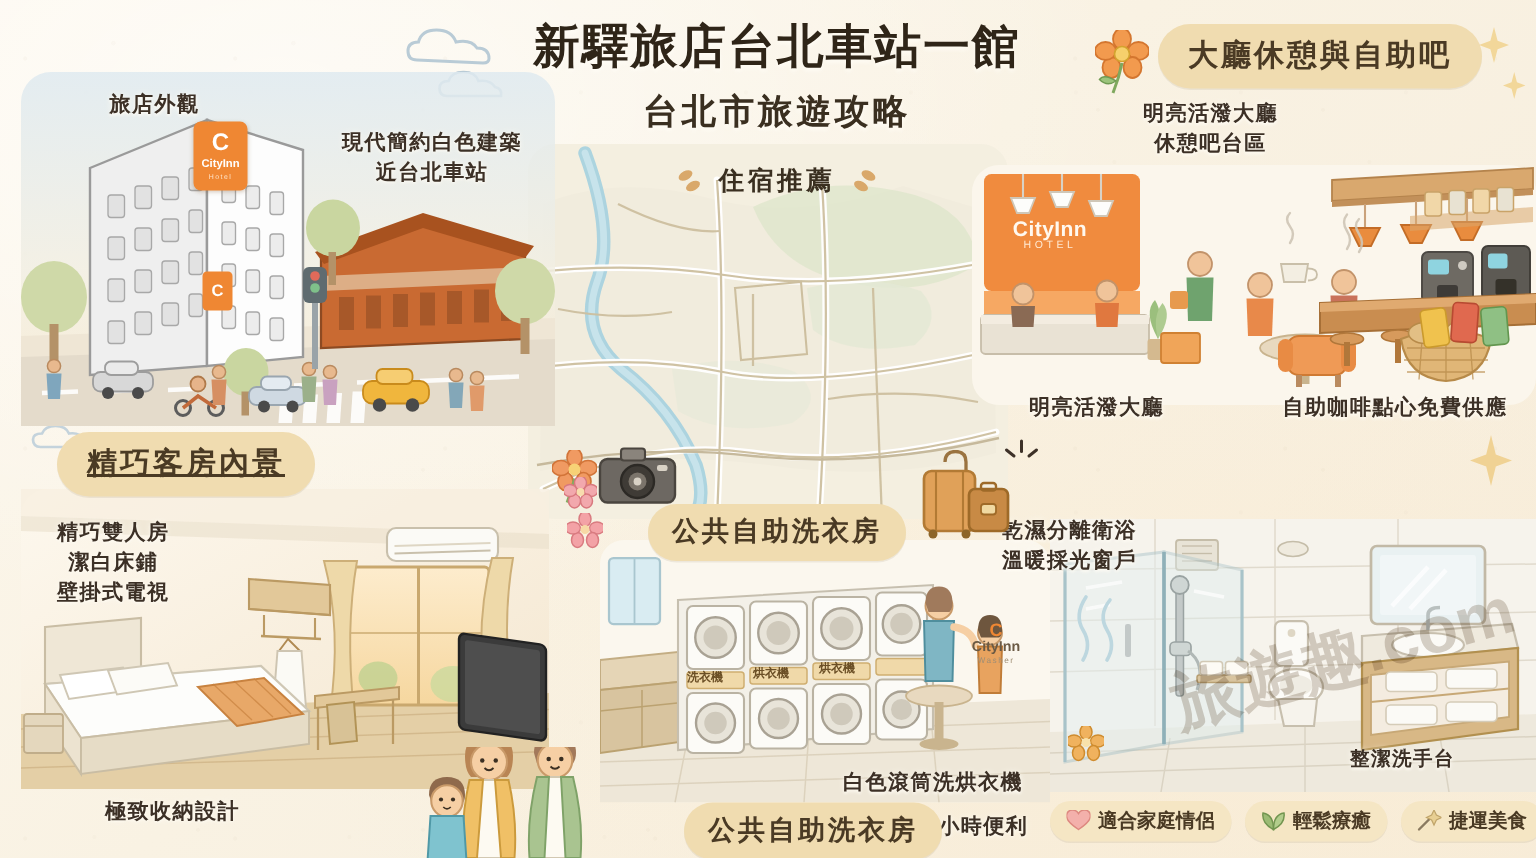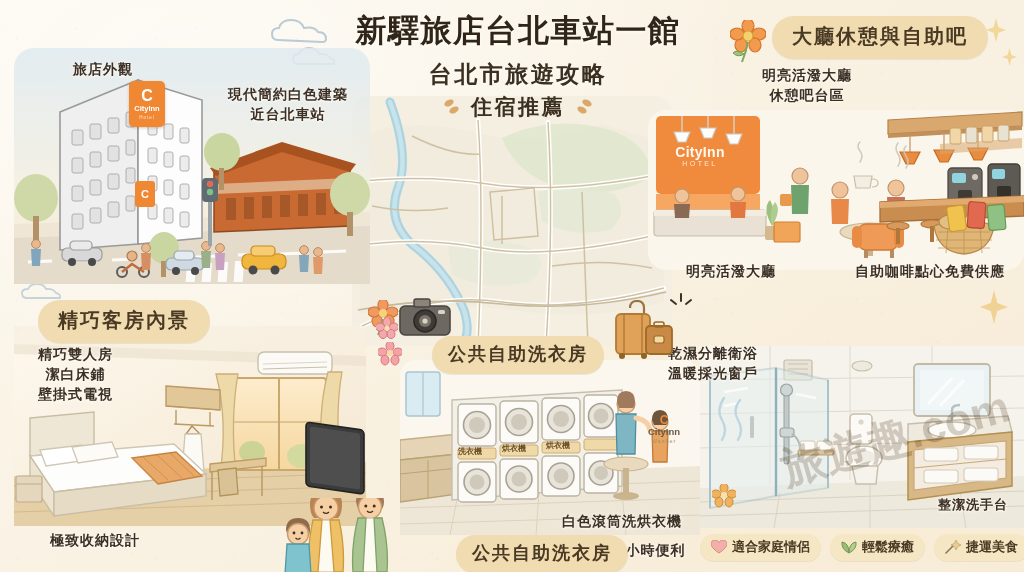--- a/index.html
+++ b/index.html
@@ -53,22 +53,22 @@
   #headline { position:absolute; left: 316px; top: 10px; width: 404px; text-align:center; z-index: 45; }
   #h-main {
     font-size: 31px; font-weight: 800; color: #2f2518; letter-spacing: 1.5px;
     text-shadow: 0 2px 3px rgba(255,253,246,.9);
   }
   #h-sub {
     font-size: 23px; font-weight: 800; color: #3a2f20; letter-spacing: 2.5px;
     margin-top: 7px; text-shadow: 0 2px 3px rgba(255,253,246,.9);
   }
   #h-sub2 {
-    font-size: 21px; font-weight: 800; color: #3a2f20; letter-spacing: 2.5px;
-    margin-top: 3px; display:flex; align-items:center; justify-content:center; gap:8px;
+    font-size: 17px; font-weight: 800; color: #3a2f20; letter-spacing: 2.5px;
+    margin-top: 19px; display:flex; align-items:center; justify-content:center; gap:8px;
   }
 
   
   #badges { position:absolute; left: 700px; top: 534px; display:flex; gap: 9px; z-index: 46; }
   .badge {
     display:flex; align-items:center; gap:5px;
     background: #f5e6c4; border-radius: 999px; padding: 4px 11px 5px;
     font-size: 13px; font-weight: 700; color: #4a3a24; white-space: nowrap;
     box-shadow: 0 1px 0 rgba(120,95,55,.10);
   }
@@ -585,27 +585,27 @@
 
     <g transform="translate(196,124)">
       <path d="M0,14 L56,8 L56,16 L0,22 Z" fill="#e2c899" stroke="#bb9a63" stroke-width="1.3"></path>
       <path d="M2,22 L2,50" stroke="#bb9a63" stroke-width="1.5"></path>
       <path d="M52,16 L52,46" stroke="#bb9a63" stroke-width="1.5"></path>
 
       <path d="M8,20 L26,18 L28,44 L10,46 Z" fill="#d8c296" stroke="#b29356" stroke-width="1.3"></path>
     </g>
   </svg>
 
-  <div class="pill lg" style="left:38px; top:300px;">精巧客房內景</div>
+  <div class="pill lg" style="left:38px; top:288px;text-decoration:underline;">精巧客房內景</div>
   <div class="cap s14 c" style="left:38px; top:345px;">
     <div>精巧雙人房</div>
     <div>潔白床鋪</div>
     <div>壁掛式電視</div>
   </div>
-  <div class="cap s14" style="left:50px; top:531px;">極致收納設計</div>
+  <div class="cap s14" style="left:70px; top:531px;">極致收納設計</div>
   <div class="cap s14" style="left:166px; top:531px;margin-top:46px;">溫暖採光窗戶</div>
 
   <svg class="scene" style="left:270px; top:498px; width:132px; height:74px; z-index:30;" viewBox="0 0 132 74">
 
     <g transform="translate(56,8)">
       <path d="M-16,-2 q0,-14 16,-14 q16,0 16,14 q0,10 -4,14 l-24,0 q-4,-4 -4,-14Z" fill="#b98554"></path>
       <circle cx="0" cy="2" r="12" fill="#f6cfa4" stroke="#c99a69" stroke-width="1.4"></circle>
       <circle cx="-4.5" cy="1" r="1.5" fill="#3b2f22"></circle>
         <circle cx="4.5" cy="1" r="1.5" fill="#3b2f22"></circle>
       <path d="M-3,6 q3,3 6,0" fill="none" stroke="#3b2f22" stroke-width="1.2"></path>
@@ -916,21 +916,21 @@
       <rect x="56" y="24" width="34" height="13" rx="3" fill="#fbfaf6" stroke="#d5ccb8" stroke-width="1.1"></rect>
       <rect x="16" y="48" width="34" height="13" rx="3" fill="#fbfaf6" stroke="#d5ccb8" stroke-width="1.1"></rect>
       <rect x="56" y="46" width="34" height="13" rx="3" fill="#fbfaf6" stroke="#d5ccb8" stroke-width="1.1"></rect>
     </g>
   </svg>
 
   <div class="cap s14 c" style="left:668px; top:344px;">
     <div>乾濕分離衛浴</div>
     <div>溫暖採光窗戶</div>
   </div>
-  <div class="cap s13" style="left:938px; top:497px;font-family:Liberation Mono, monospace;">整潔洗手台</div>
+  <div class="cap s13" style="left:900px; top:497px;">整潔洗手台</div>
 
   <svg class="scene" style="left:712px;top:396px;width:40px;height:46px;z-index:38" viewBox="0 0 40 46">
     <g fill="none" stroke="#bdd7df" stroke-width="2.4" stroke-linecap="round">
       <path d="M10,44 q6,-10 0,-20 q-6,-10 2,-22"></path>
       <path d="M26,44 q6,-10 0,-20 q-6,-10 2,-20"></path>
     </g>
   </svg>
 
   <div id="headline">
     <div id="h-main">新驛旅店台北車站一館</div>

